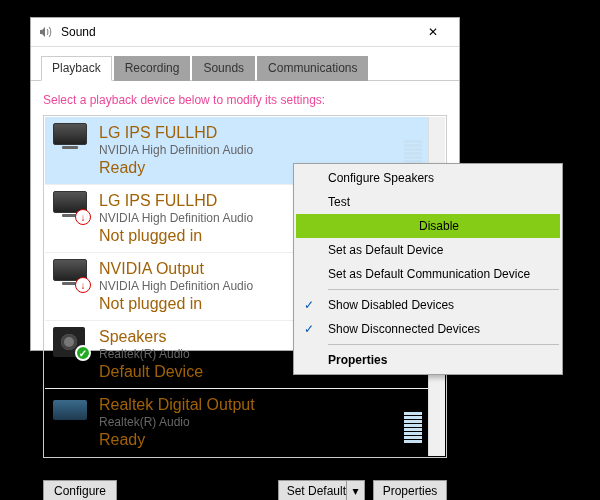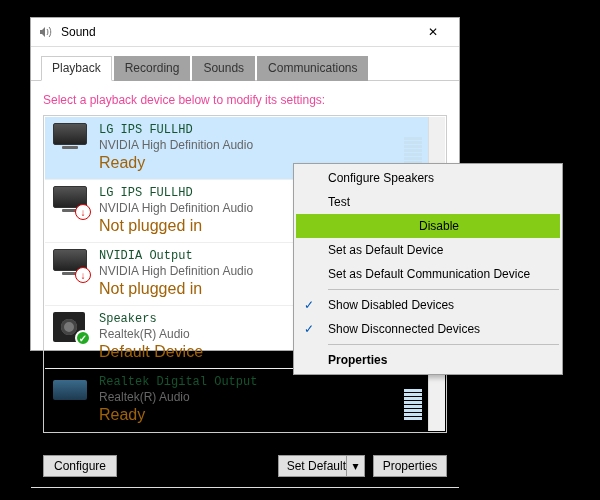--- a/index.html
+++ b/index.html
@@ -24,21 +24,21 @@
   .dev-icon { width:36px; height:32px; position:relative; flex-shrink:0; }
   .monitor { width:34px; height:22px; background:linear-gradient(#555,#222); border:1px solid #333; border-radius:2px; position:relative; }
   .monitor::after { content:""; position:absolute; left:8px; right:8px; bottom:-5px; height:3px; background:#666; border-radius:1px; }
   .speakerbox { width:32px; height:30px; background:#222; border-radius:2px; position:relative; }
   .speakerbox::after { content:""; position:absolute; left:8px; top:7px; width:16px; height:16px; border-radius:50%; background:#777; box-shadow:inset 0 0 0 3px #444; }
   .digital { width:34px; height:20px; background:linear-gradient(#3a6a8a,#1d3a50); border-radius:2px; margin-top:5px; }
   .badge { position:absolute; right:-2px; bottom:-2px; width:16px; height:16px; border-radius:50%; display:flex; align-items:center; justify-content:center; font-size:10px; font-weight:bold; border:2px solid #fff; }
   .badge.green { background:#2a2; color:#fff; }
   .badge.red { background:#fff; color:#d00; border:1.5px solid #d00; }
   .dev-text { flex:1; line-height:1.25; }
-  .dev-name { color:#14532d; font-size:12px;font-family:Liberation Mono, monospace; }
+  .dev-name { color:#a16207; font-size:16px; }
   .dev-driver { color:#666; font-size:12px; }
   .dev-state { color:#a16207; font-size:16px; }
   .vu { width:18px; height:40px; display:flex; flex-direction:column-reverse; gap:1px; align-self:center; }
   .vu span { height:3px; background:#c8e2f4; }
   .btnrow { display:flex; gap:8px; padding:8px 0 0 0; }
   .btnrow .spacer { flex:1; }
   .btn { min-width:74px; height:22px; border:1px solid #999; background:#e1e1e1; cursor:pointer; font-size:12px; padding:0 8px; display:flex; align-items:center; justify-content:center;margin-top:14px; }
   .btn.split { padding-right:0; }
   .split-arrow { border-left:1px solid #999; width:18px; height:100%; display:flex; align-items:center; justify-content:center; }
   .footer { display:flex; justify-content:flex-end; gap:6px; padding:2px 12px; border-top:1px solid #ddd; }

